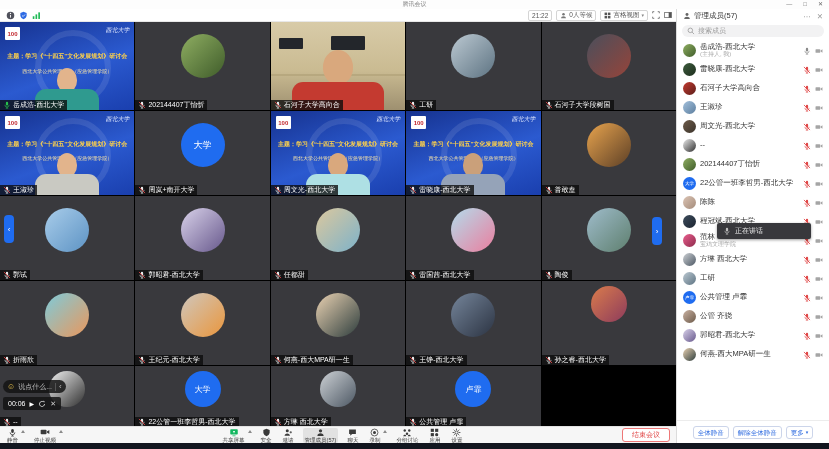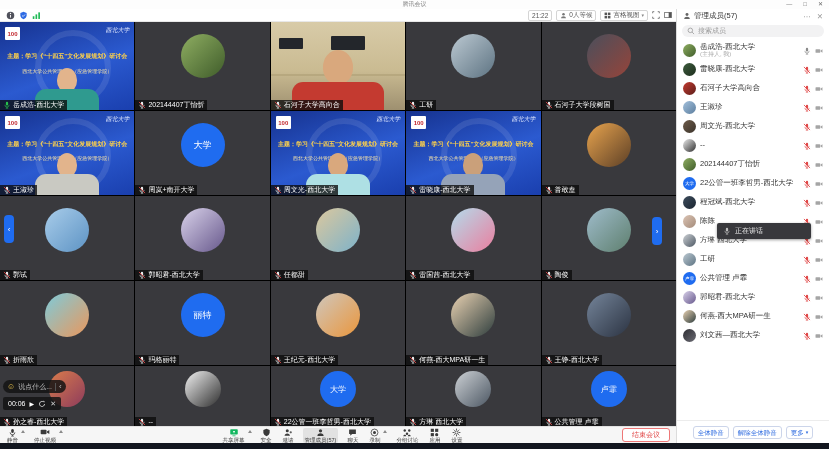--- a/index.html
+++ b/index.html
@@ -464,35 +464,20 @@
                   <path d="M2.8 5.8a3.2 3.2 0 0 0 6.4 0" fill="none" stroke="#e8eaea" stroke-width="1"></path>
                   <line x1="6" y1="9" x2="6" y2="10.6" stroke="#e8eaea" stroke-width="1"></line>
                   <line x1="4.2" y1="10.8" x2="7.8" y2="10.8" stroke="#e8eaea" stroke-width="1"></line>
                   <line x1="1.4" y1="1.4" x2="10.6" y2="10.6" stroke="#e04747" stroke-width="1.3"></line>
                 </svg>
               </span>
               <span class="nbtxt">折雨欣</span>
             </div>
           </div>
           <div class="tile">
-            <div class="inic">丽特</div>
-            <div class="namebar">
-              <span class="sicon">
-                <svg width="8" height="8" viewBox="0 0 12 12" xmlns="http://www.w3.org/2000/svg">
-                  <rect x="4.3" y="1.2" width="3.4" height="5.6" rx="1.7" fill="#e8eaea"></rect>
-                  <path d="M2.8 5.8a3.2 3.2 0 0 0 6.4 0" fill="none" stroke="#e8eaea" stroke-width="1"></path>
-                  <line x1="6" y1="9" x2="6" y2="10.6" stroke="#e8eaea" stroke-width="1"></line>
-                  <line x1="4.2" y1="10.8" x2="7.8" y2="10.8" stroke="#e8eaea" stroke-width="1"></line>
-                  <line x1="1.4" y1="1.4" x2="10.6" y2="10.6" stroke="#e04747" stroke-width="1.3"></line>
-                </svg>
-              </span>
-              <span class="nbtxt">玛格丽特</span>
-            </div>
-          </div>
-          <div class="tile">
             <div class="avcircle" style="background: linear-gradient(135deg, rgb(207, 199, 189), rgb(234, 150, 60));"></div>
             <div class="namebar">
               <span class="sicon">
                 <svg width="8" height="8" viewBox="0 0 12 12" xmlns="http://www.w3.org/2000/svg">
                   <rect x="4.3" y="1.2" width="3.4" height="5.6" rx="1.7" fill="#e8eaea"></rect>
                   <path d="M2.8 5.8a3.2 3.2 0 0 0 6.4 0" fill="none" stroke="#e8eaea" stroke-width="1"></path>
                   <line x1="6" y1="9" x2="6" y2="10.6" stroke="#e8eaea" stroke-width="1"></line>
                   <line x1="4.2" y1="10.8" x2="7.8" y2="10.8" stroke="#e8eaea" stroke-width="1"></line>
                   <line x1="1.4" y1="1.4" x2="10.6" y2="10.6" stroke="#e04747" stroke-width="1.3"></line>
                 </svg>
@@ -971,20 +956,43 @@
               </span>
               <span class="sicon">
                 <svg width="8" height="8" viewBox="0 0 12 12" xmlns="http://www.w3.org/2000/svg">
                   <rect x="0.8" y="3.2" width="7" height="5.6" rx="1" fill="#a5a5a5"></rect>
                   <path d="M8.3 5.4 11.2 3.5v5L8.3 6.6z" fill="#a5a5a5"></path>
                 </svg>
               </span>
             </div>
           </div>
           <div class="mrow">
+            <div class="mav" style="background: linear-gradient(135deg, rgb(220, 196, 180), rgb(163, 139, 122));"></div>
+            <div class="mtxt">
+              <span class="mname">陈陈</span>
+            </div>
+            <div class="mics">
+              <span class="sicon">
+                <svg width="8" height="8" viewBox="0 0 12 12" xmlns="http://www.w3.org/2000/svg">
+                  <rect x="4.3" y="1.2" width="3.4" height="5.6" rx="1.7" fill="#e04747"></rect>
+                  <path d="M2.8 5.8a3.2 3.2 0 0 0 6.4 0" fill="none" stroke="#e04747" stroke-width="1"></path>
+                  <line x1="6" y1="9" x2="6" y2="10.6" stroke="#e04747" stroke-width="1"></line>
+                  <line x1="4.2" y1="10.8" x2="7.8" y2="10.8" stroke="#e04747" stroke-width="1"></line>
+                  <line x1="1.4" y1="1.4" x2="10.6" y2="10.6" stroke="#e04747" stroke-width="1.3"></line>
+                </svg>
+              </span>
+              <span class="sicon">
+                <svg width="8" height="8" viewBox="0 0 12 12" xmlns="http://www.w3.org/2000/svg">
+                  <rect x="0.8" y="3.2" width="7" height="5.6" rx="1" fill="#a5a5a5"></rect>
+                  <path d="M8.3 5.4 11.2 3.5v5L8.3 6.6z" fill="#a5a5a5"></path>
+                </svg>
+              </span>
+            </div>
+          </div>
+          <div class="mrow">
             <div class="mav" style="background: linear-gradient(135deg, rgb(61, 76, 92), rgb(27, 37, 49));"></div>
             <div class="mtxt">
               <span class="mname">程冠斌-西北大学</span>
             </div>
             <div class="mics">
               <span class="sicon">
                 <svg width="8" height="8" viewBox="0 0 12 12" xmlns="http://www.w3.org/2000/svg">
                   <rect x="4.3" y="1.2" width="3.4" height="5.6" rx="1.7" fill="#e04747"></rect>
                   <path d="M2.8 5.8a3.2 3.2 0 0 0 6.4 0" fill="none" stroke="#e04747" stroke-width="1"></path>
                   <line x1="6" y1="9" x2="6" y2="10.6" stroke="#e04747" stroke-width="1"></line>
@@ -994,23 +1002,24 @@
               </span>
               <span class="sicon">
                 <svg width="8" height="8" viewBox="0 0 12 12" xmlns="http://www.w3.org/2000/svg">
                   <rect x="0.8" y="3.2" width="7" height="5.6" rx="1" fill="#a5a5a5"></rect>
                   <path d="M8.3 5.4 11.2 3.5v5L8.3 6.6z" fill="#a5a5a5"></path>
                 </svg>
               </span>
             </div>
           </div>
           <div class="mrow">
-            <div class="mav" style="background: linear-gradient(135deg, rgb(220, 196, 180), rgb(163, 139, 122));"></div>
-            <div class="mtxt">
-              <span class="mname">陈陈</span>
+            <div class="mav" style="background: linear-gradient(135deg, rgb(234, 94, 142), rgb(141, 43, 76));"></div>
+            <div class="mtxt">
+              <span class="mname">范林</span>
+              <span class="msub">宝鸡文理学院</span>
             </div>
             <div class="mics">
               <span class="sicon">
                 <svg width="8" height="8" viewBox="0 0 12 12" xmlns="http://www.w3.org/2000/svg">
                   <rect x="4.3" y="1.2" width="3.4" height="5.6" rx="1.7" fill="#e04747"></rect>
                   <path d="M2.8 5.8a3.2 3.2 0 0 0 6.4 0" fill="none" stroke="#e04747" stroke-width="1"></path>
                   <line x1="6" y1="9" x2="6" y2="10.6" stroke="#e04747" stroke-width="1"></line>
                   <line x1="4.2" y1="10.8" x2="7.8" y2="10.8" stroke="#e04747" stroke-width="1"></line>
                   <line x1="1.4" y1="1.4" x2="10.6" y2="10.6" stroke="#e04747" stroke-width="1.3"></line>
                 </svg>
@@ -1086,20 +1095,43 @@
               </span>
               <span class="sicon">
                 <svg width="8" height="8" viewBox="0 0 12 12" xmlns="http://www.w3.org/2000/svg">
                   <rect x="0.8" y="3.2" width="7" height="5.6" rx="1" fill="#a5a5a5"></rect>
                   <path d="M8.3 5.4 11.2 3.5v5L8.3 6.6z" fill="#a5a5a5"></path>
                 </svg>
               </span>
             </div>
           </div>
           <div class="mrow">
+            <div class="mav" style="background: linear-gradient(135deg, rgb(202, 178, 162), rgb(108, 90, 74));"></div>
+            <div class="mtxt">
+              <span class="mname">公管 齐骁</span>
+            </div>
+            <div class="mics">
+              <span class="sicon">
+                <svg width="8" height="8" viewBox="0 0 12 12" xmlns="http://www.w3.org/2000/svg">
+                  <rect x="4.3" y="1.2" width="3.4" height="5.6" rx="1.7" fill="#e04747"></rect>
+                  <path d="M2.8 5.8a3.2 3.2 0 0 0 6.4 0" fill="none" stroke="#e04747" stroke-width="1"></path>
+                  <line x1="6" y1="9" x2="6" y2="10.6" stroke="#e04747" stroke-width="1"></line>
+                  <line x1="4.2" y1="10.8" x2="7.8" y2="10.8" stroke="#e04747" stroke-width="1"></line>
+                  <line x1="1.4" y1="1.4" x2="10.6" y2="10.6" stroke="#e04747" stroke-width="1.3"></line>
+                </svg>
+              </span>
+              <span class="sicon">
+                <svg width="8" height="8" viewBox="0 0 12 12" xmlns="http://www.w3.org/2000/svg">
+                  <rect x="0.8" y="3.2" width="7" height="5.6" rx="1" fill="#a5a5a5"></rect>
+                  <path d="M8.3 5.4 11.2 3.5v5L8.3 6.6z" fill="#a5a5a5"></path>
+                </svg>
+              </span>
+            </div>
+          </div>
+          <div class="mrow">
             <div class="mav" style="background: linear-gradient(135deg, rgb(217, 210, 234), rgb(103, 88, 140));"></div>
             <div class="mtxt">
               <span class="mname">郭昭君-西北大学</span>
             </div>
             <div class="mics">
               <span class="sicon">
                 <svg width="8" height="8" viewBox="0 0 12 12" xmlns="http://www.w3.org/2000/svg">
                   <rect x="4.3" y="1.2" width="3.4" height="5.6" rx="1.7" fill="#e04747"></rect>
                   <path d="M2.8 5.8a3.2 3.2 0 0 0 6.4 0" fill="none" stroke="#e04747" stroke-width="1"></path>
                   <line x1="6" y1="9" x2="6" y2="10.6" stroke="#e04747" stroke-width="1"></line>
@@ -1112,43 +1144,20 @@
                   <rect x="0.8" y="3.2" width="7" height="5.6" rx="1" fill="#a5a5a5"></rect>
                   <path d="M8.3 5.4 11.2 3.5v5L8.3 6.6z" fill="#a5a5a5"></path>
                 </svg>
               </span>
             </div>
           </div>
           <div class="mrow">
             <div class="mav" style="background: linear-gradient(135deg, rgb(234, 210, 178), rgb(45, 61, 61));"></div>
             <div class="mtxt">
               <span class="mname">何燕-西大MPA研一生</span>
-            </div>
-            <div class="mics">
-              <span class="sicon">
-                <svg width="8" height="8" viewBox="0 0 12 12" xmlns="http://www.w3.org/2000/svg">
-                  <rect x="4.3" y="1.2" width="3.4" height="5.6" rx="1.7" fill="#e04747"></rect>
-                  <path d="M2.8 5.8a3.2 3.2 0 0 0 6.4 0" fill="none" stroke="#e04747" stroke-width="1"></path>
-                  <line x1="6" y1="9" x2="6" y2="10.6" stroke="#e04747" stroke-width="1"></line>
-                  <line x1="4.2" y1="10.8" x2="7.8" y2="10.8" stroke="#e04747" stroke-width="1"></line>
-                  <line x1="1.4" y1="1.4" x2="10.6" y2="10.6" stroke="#e04747" stroke-width="1.3"></line>
-                </svg>
-              </span>
-              <span class="sicon">
-                <svg width="8" height="8" viewBox="0 0 12 12" xmlns="http://www.w3.org/2000/svg">
-                  <rect x="0.8" y="3.2" width="7" height="5.6" rx="1" fill="#a5a5a5"></rect>
-                  <path d="M8.3 5.4 11.2 3.5v5L8.3 6.6z" fill="#a5a5a5"></path>
-                </svg>
-              </span>
-            </div>
-          </div>
-          <div class="mrow">
-            <div class="mav" style="background: linear-gradient(135deg, rgb(44, 44, 50), rgb(108, 108, 116));"></div>
-            <div class="mtxt">
-              <span class="mname">刘文茜—西北大学</span>
             </div>
             <div class="mics">
               <span class="sicon">
                 <svg width="8" height="8" viewBox="0 0 12 12" xmlns="http://www.w3.org/2000/svg">
                   <rect x="4.3" y="1.2" width="3.4" height="5.6" rx="1.7" fill="#e04747"></rect>
                   <path d="M2.8 5.8a3.2 3.2 0 0 0 6.4 0" fill="none" stroke="#e04747" stroke-width="1"></path>
                   <line x1="6" y1="9" x2="6" y2="10.6" stroke="#e04747" stroke-width="1"></line>
                   <line x1="4.2" y1="10.8" x2="7.8" y2="10.8" stroke="#e04747" stroke-width="1"></line>
                   <line x1="1.4" y1="1.4" x2="10.6" y2="10.6" stroke="#e04747" stroke-width="1.3"></line>
                 </svg>

